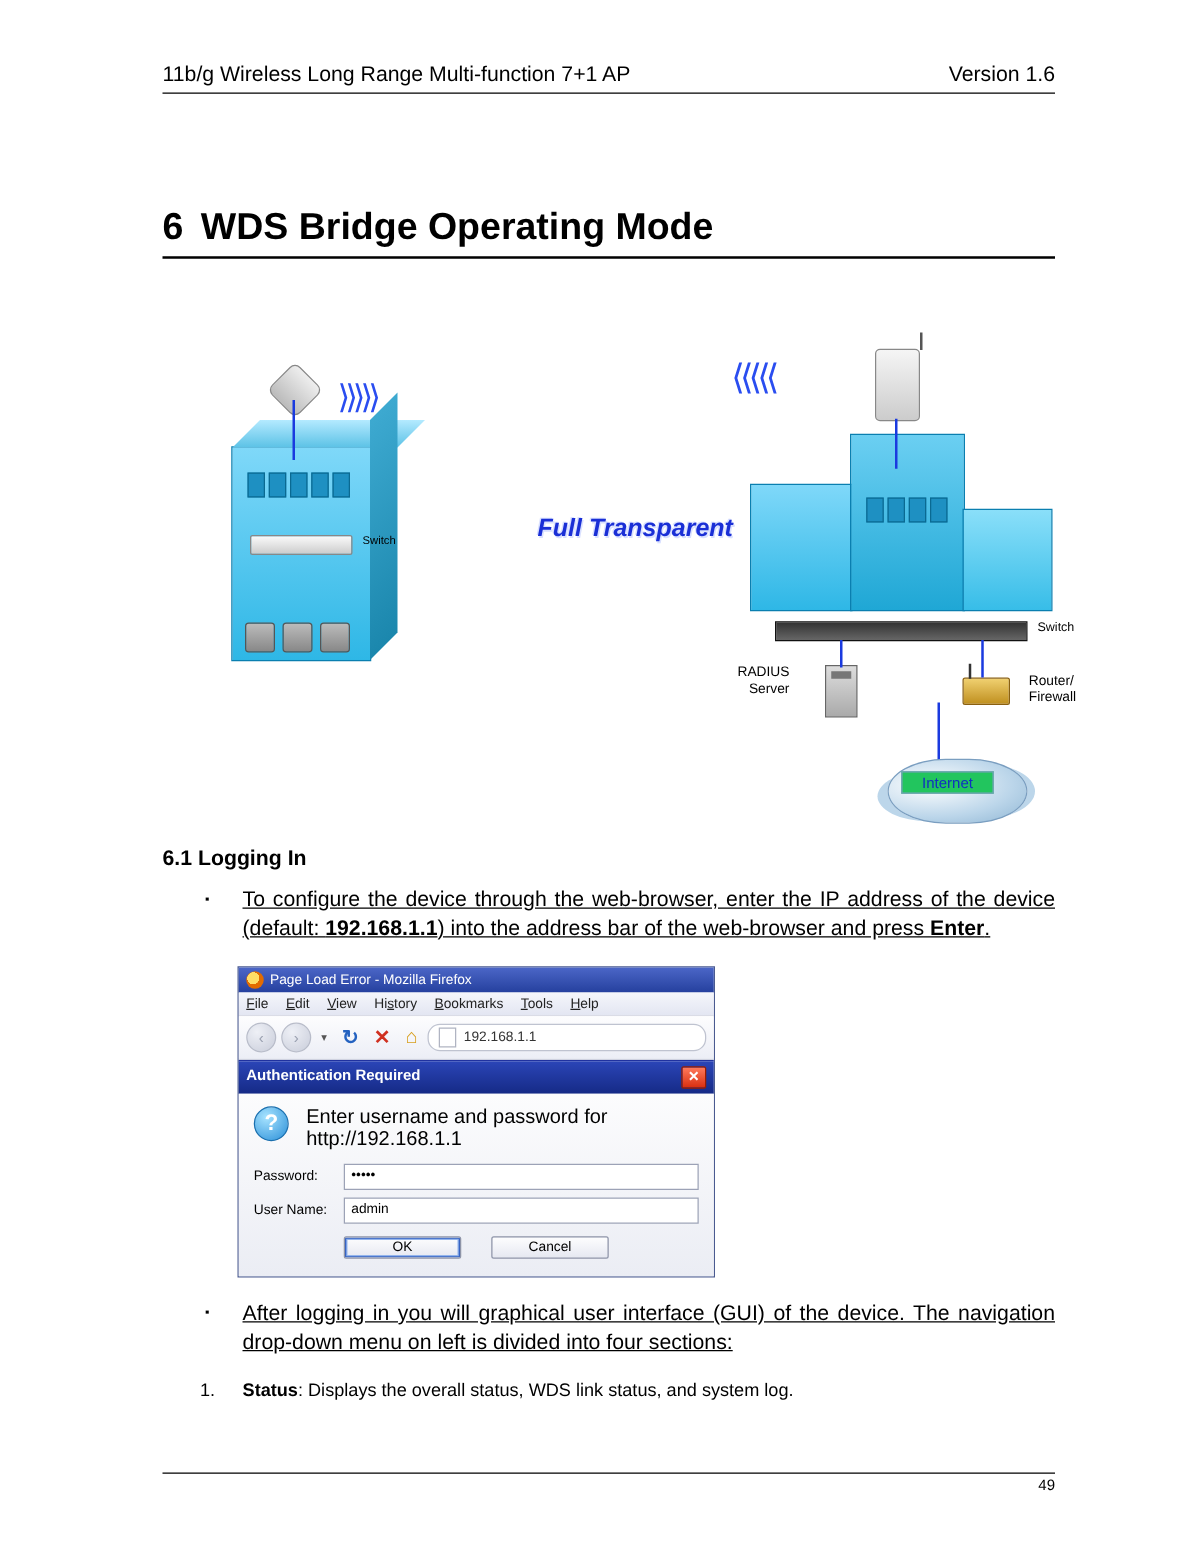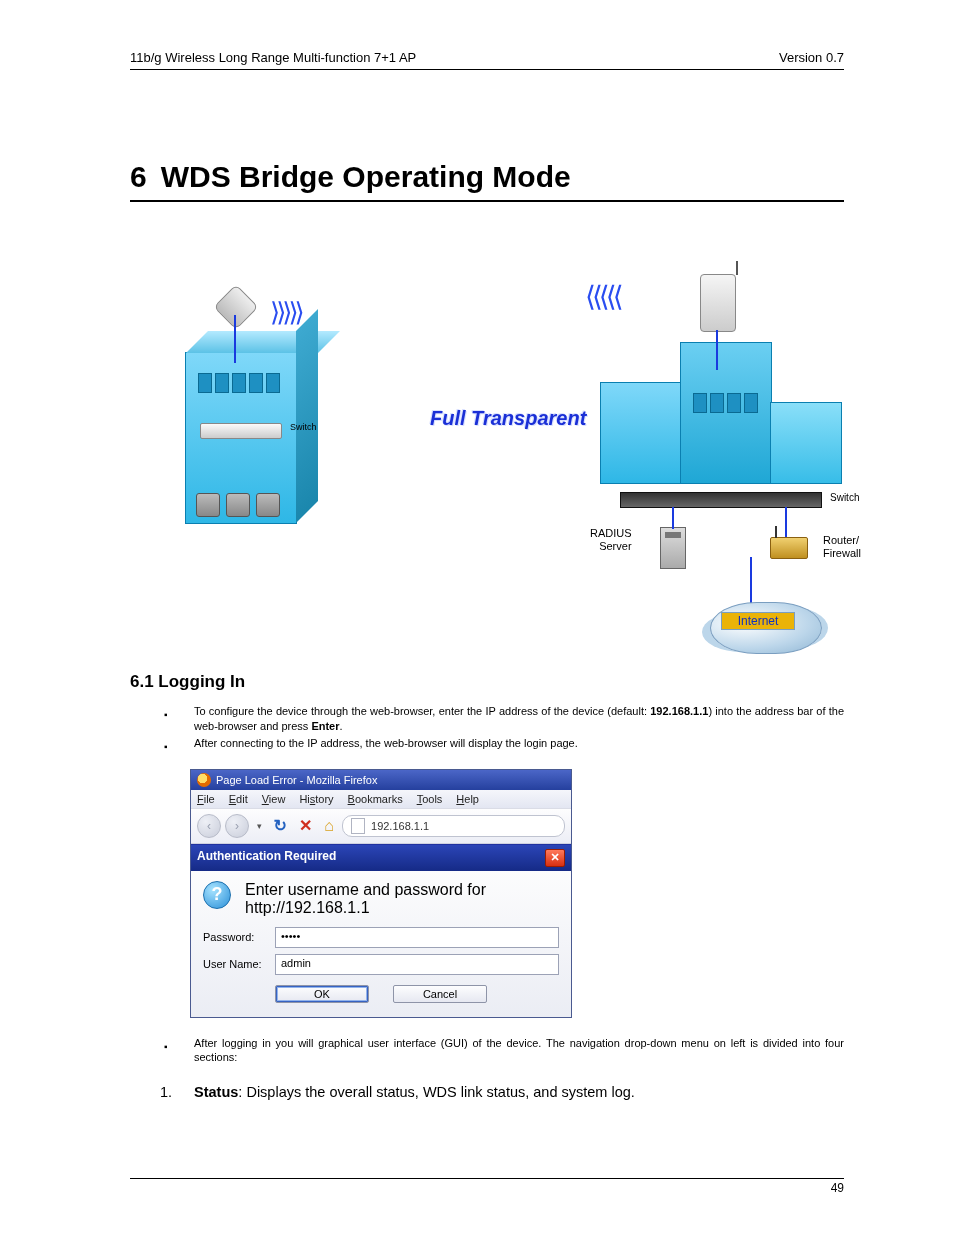--- a/index.html
+++ b/index.html
@@ -12,21 +12,21 @@
   .page {
     width: 954px;
     height: 1235px;
     position: relative;
     box-sizing: border-box;
     padding: 50px 110px 40px 130px;
   }
   .header-row {
     display: flex;
     justify-content: space-between;
-    font-size: 13px;
+    font-size: 17px;
     border-bottom: 1px solid #000;
     padding-bottom: 4px;
     margin-bottom: 90px;
   }
   .chapter-title {
     font-size: 30px;
     font-weight: bold;
     border-bottom: 2px solid #000;
     padding-bottom: 6px;
     margin: 0 0 60px 0;
@@ -269,21 +269,21 @@
     border-radius: 50% / 60%;
     box-shadow: 10px 0 0 -4px #bcd6ea, -14px 4px 0 -6px #bcd6ea;
   }
   .internet-label {
     position: absolute;
     top: 350px; left: 591px;
     width: 64px;
     text-align: center;
     font-size: 12px;
     color: #1030c0;
-    background: #eab308;
+    background: #22c55e;
     border: 1px solid #7a9ec0;
     padding: 1px 4px;
   }
   .rb .line-down {
     position: absolute;
     width: 2px; background: #1a3adf;
   }
   .rb .l1 { top: 165px; left: 72px; height: 22px; }
   .rb .l2 { top: 165px; left: 185px; height: 30px; }
   .rb .l3 { top: 215px; left: 150px; height: 48px; }
@@ -295,25 +295,26 @@
     margin: 20px 0 12px 0;
   }
 
   ul.bullets {
     list-style: none;
     padding: 0 0 0 34px;
     margin: 0 0 18px 0;
   }
   ul.bullets > li {
     position: relative;
-    font-size: 11px;
+    font-size: 17px;
     line-height: 1.35;
     text-align: justify;
     margin-bottom: 2px;
     padding-left: 30px;
+    text-decoration: underline;
   }
   ul.bullets > li::before {
     content: "▪";
     position: absolute;
     left: 0;
     font-size: 10px;
     top: 4px;
   }
   ul.bullets b { font-weight: bold; }
 
@@ -500,21 +501,21 @@
     padding-top: 2px;
   }
 </style>
 </head>
 <body>
 
 <div class="page">
 
   <div class="header-row">
     <span>11b/g Wireless Long Range Multi-function 7+1 AP</span>
-    <span>Version 0.7</span>
+    <span>Version 1.6</span>
   </div>
 
   <h1 class="chapter-title">
     <span class="chapter-number">6</span><span>WDS Bridge Operating Mode</span>
   </h1>
 
   <div class="diagram">
     <div class="waves-right">⟩⟩⟩⟩⟩</div>
     <div class="waves-left">⟨⟨⟨⟨⟨</div>
 
@@ -569,21 +570,20 @@
     </div>
     <div class="internet-label">Internet</div>
   </div>
 
   <h2 class="section">6.1 Logging In</h2>
 
   <ul class="bullets">
     <li>
       <span>To configure the device through the web-browser, enter the IP address of the device (default: </span><b>192.168.1.1</b><span>) into the address bar of the web-browser and press </span><b>Enter</b><span>.</span>
     </li>
-    <li>After connecting to the IP address, the web-browser will display the login page.</li>
   </ul>
 
   <div class="ffwin">
     <div class="ff-title">
       <span class="fox"></span>
       <span>Page Load Error - Mozilla Firefox</span>
     </div>
     <div class="ff-menu">
       <span><u>F</u>ile</span>
       <span><u>E</u>dit</span>

